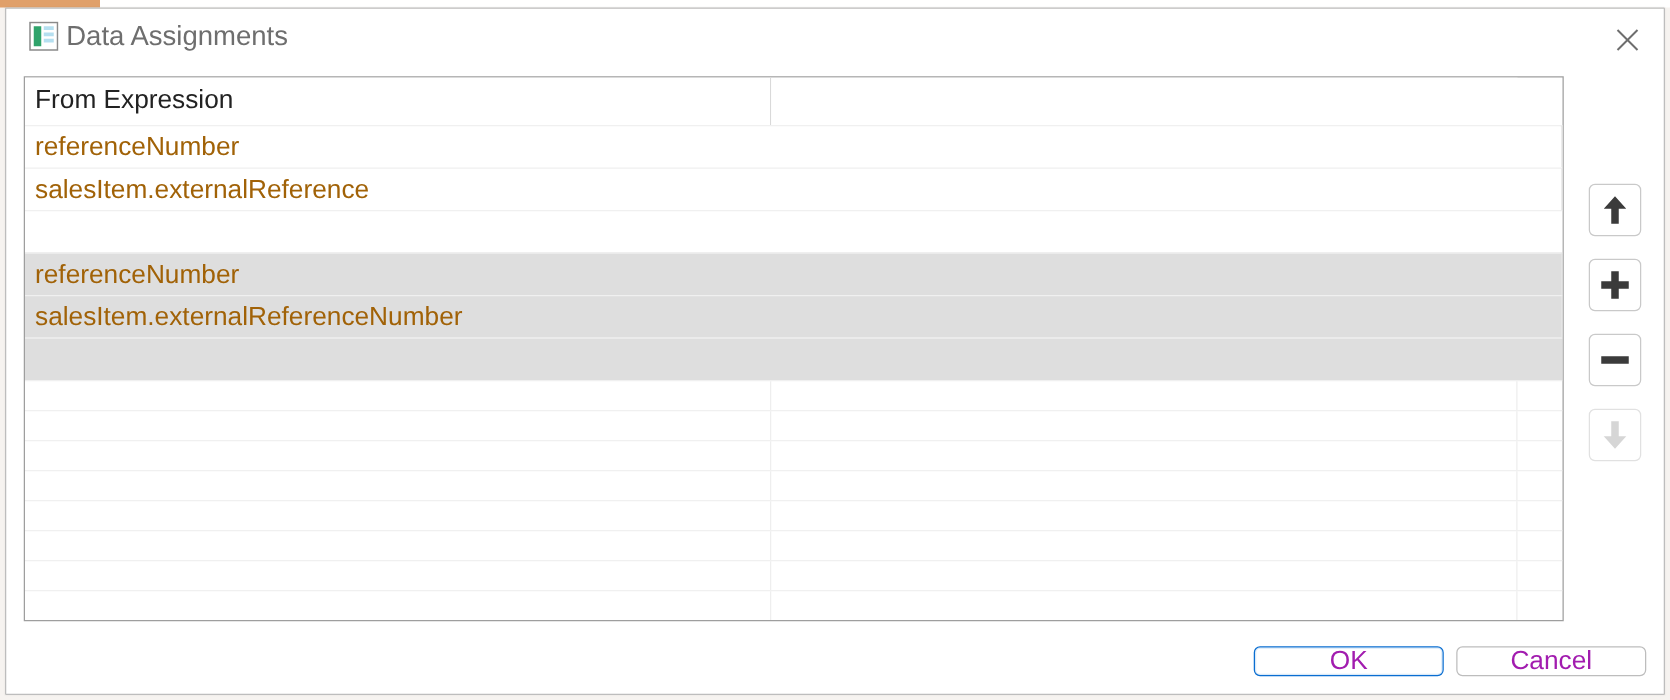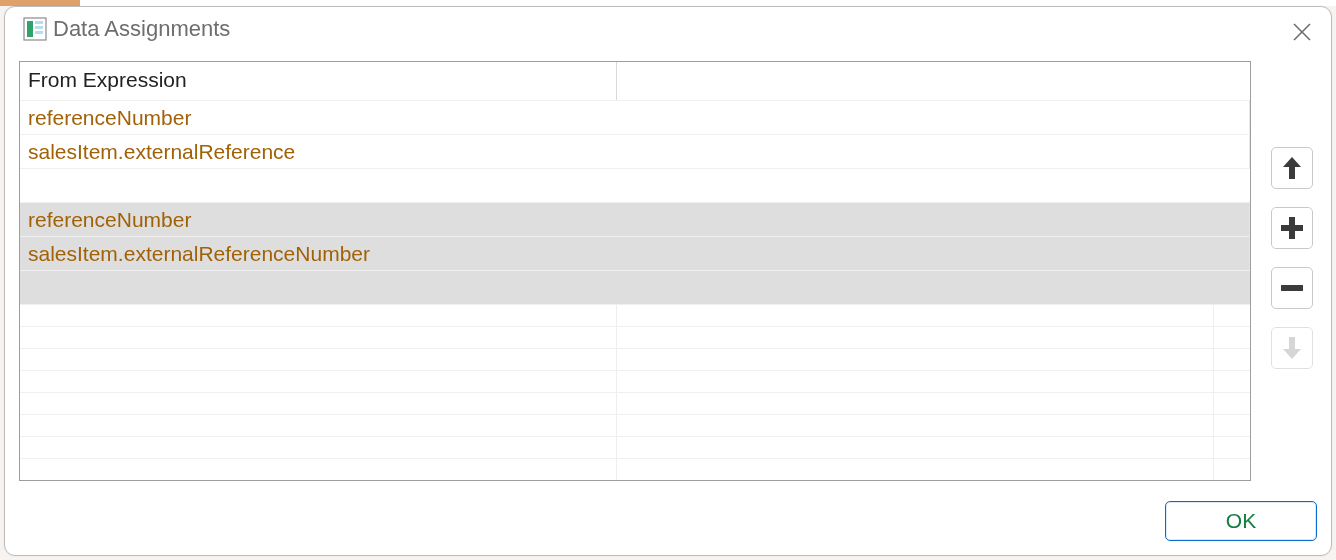--- a/index.html
+++ b/index.html
@@ -17,21 +17,21 @@
     width: 100%;
     background: linear-gradient(to right, #e0a06a 0 80px, #ffffff 80px 100%);
   }
   .dialog {
     position: relative;
     margin: 0 4px 4px 4px;
     width: calc(100% - 8px);
     height: calc(100% - 10px);
     background: #ffffff;
     border: 1px solid #bdbdbd;
-    border-radius: 11px;
+    border-radius: 1px;
     box-shadow: 0 0 0 1px rgba(0,0,0,0.02);
     display: flex;
     flex-direction: column;
   }
   .titlebar {
     display: flex;
     align-items: flex-start;
     padding: 10px 14px 8px 18px;
     height: 50px;
   }
@@ -142,26 +142,26 @@
 
   .footer {
     flex: 0 0 auto;
     display: flex;
     justify-content: flex-end;
     gap: 10px;
     padding: 20px 14px 14px 14px;
   }
   .btn {
     min-width: 152px;
-    height: 40px;
+    height: 24px;
     border: 1px solid #bdbdbd;
     border-radius: 5px;
     background: #ffffff;
     font-size: 21px;
-    color: #15803d;
+    color: #a21caf;
     display: flex;
     align-items: center;
     justify-content: center;
     cursor: pointer;
   }
   .btn.primary {
     border: 1px solid #0a6ed1;
     box-shadow: 0 0 0 1px rgba(10,110,209,0.15) inset;
   }
 </style>
@@ -271,15 +271,16 @@
       <div class="icon-btn disabled" title="Move Down">
         <svg width="22" height="26" viewBox="0 0 22 26">
           <path d="M11 24 L20 14 L14 14 L14 2 L8 2 L8 14 L2 14 Z" fill="#b5b5b5"></path>
         </svg>
       </div>
     </div>
   </div>
 
   <div class="footer">
     <div class="btn primary">OK</div>
+    <div class="btn">Cancel</div>
   </div>
 
 </div>
 
 </body></html>

